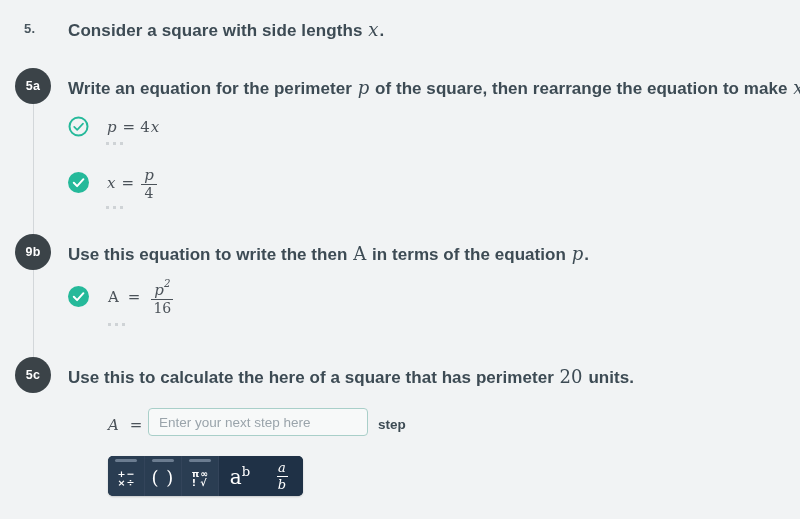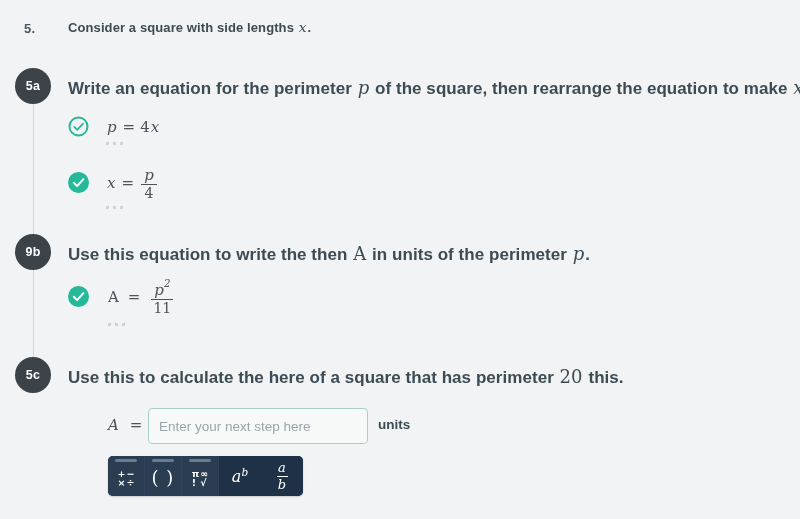--- a/index.html
+++ b/index.html
@@ -50,21 +50,21 @@
     font-weight: bold;
     color: #4a575f;
     letter-spacing: .2px;
   }
 
   
   .root-prompt {
     position: absolute;
     left: 68px;
     top: 19px;
-    font-size: 13px;
+    font-size: 17px;
     font-weight: bold;
     color: #3d4b54;
     letter-spacing: .1px;
   }
 
   
   .step {
     position: absolute;
     left: 0;
     width: 800px;
@@ -212,21 +212,21 @@
     font-family: "DejaVu Serif", serif;
     font-size: 15px;
     color: #4b5259;
   }
   .input-label i { font-style: italic; }
   .answer-input {
     position: absolute;
     left: 148px;
     top: 0;
     width: 220px;
-    height: 36px;
+    height: 28px;
     box-sizing: border-box;
     border: 1px solid #a9cfc9;
     border-radius: 4px;
     background: #f7f9f9;
     padding: 0 10px;
     font-family: "Liberation Sans", sans-serif;
     font-size: 13.5px;
     color: #4b5259;
     outline: none;
   }
@@ -296,22 +296,21 @@
   }
   .paren {
     font-family: "DejaVu Serif", serif;
     font-size: 18px;
     font-weight: normal;
     letter-spacing: 1px;
     margin-top: 3px;
   }
   .ab {
     font-family: "DejaVu Serif", serif;
-    font-style: italic;
-    font-size: 16px;
+    font-size: 20px;
   }
   .ab sup {
     font-size: 0.66em;
   }
   .fracglyph {
     display: inline-flex;
     flex-direction: column;
     align-items: center;
     font-family: "DejaVu Serif", serif;
     font-style: italic;
@@ -392,64 +391,64 @@
         <span></span>
       </div>
     </div>
   </div>
 
   <div class="step" style="top:234px;">
     <div class="badge">9b</div>
     <div class="step-text">
       <span>Use this equation to write the then</span>
       <span class="mn">A</span>
-      <span>in units of the perimeter</span>
+      <span>in terms of the equation</span>
       <span class="mi">p</span><span>.</span>
     </div>
 
     <div class="answer-row" style="top:52px;">
       <div class="check">
         <svg width="21" height="21" viewBox="0 0 21 21">
           <circle cx="10.5" cy="10.5" r="10.5" fill="#25b99a"></circle>
           <path d="M5.8 10.8 L9.1 14.1 L15.4 7.2" fill="none" stroke="#ffffff" stroke-width="2" stroke-linecap="round" stroke-linejoin="round"></path>
         </svg>
       </div>
       <div class="ans-math" style="left:108px;">
         <span style="font-style:normal;">A</span>
         <span class="eqsign" style="padding:0 9px;">=</span>
         <span class="frac">
           <span class="num"><span>p</span><span class="sup">2</span></span>
           <span class="bar"></span>
-          <span class="den">11</span>
+          <span class="den">16</span>
         </span>
       </div>
       <div class="dots" style="left:108px; top:37px;">
         <span></span>
         <span></span>
         <span></span>
       </div>
     </div>
   </div>
 
   <div class="step" style="top:357px;">
     <div class="badge">5c</div>
     <div class="step-text">
       <span>Use this to calculate the here of a square that has perimeter</span>
       <span class="mn">20</span>
-      <span>this.</span>
+      <span>units.</span>
     </div>
   </div>
 
   <div class="input-row">
     <div class="input-label">
       <i>A</i>
       <span style="padding-left:6px;">=</span>
     </div>
     <input class="answer-input" type="text" placeholder="Enter your next step here" style="">
-    <div class="units">units</div>
+    <div class="units">step</div>
   </div>
 
   <div class="mathbar">
 
     <div class="mkey">
       <div class="tabmark"></div>
       <div class="glyph2x2">
         <span>+</span>
         <span>−</span>
         <span>×</span>

